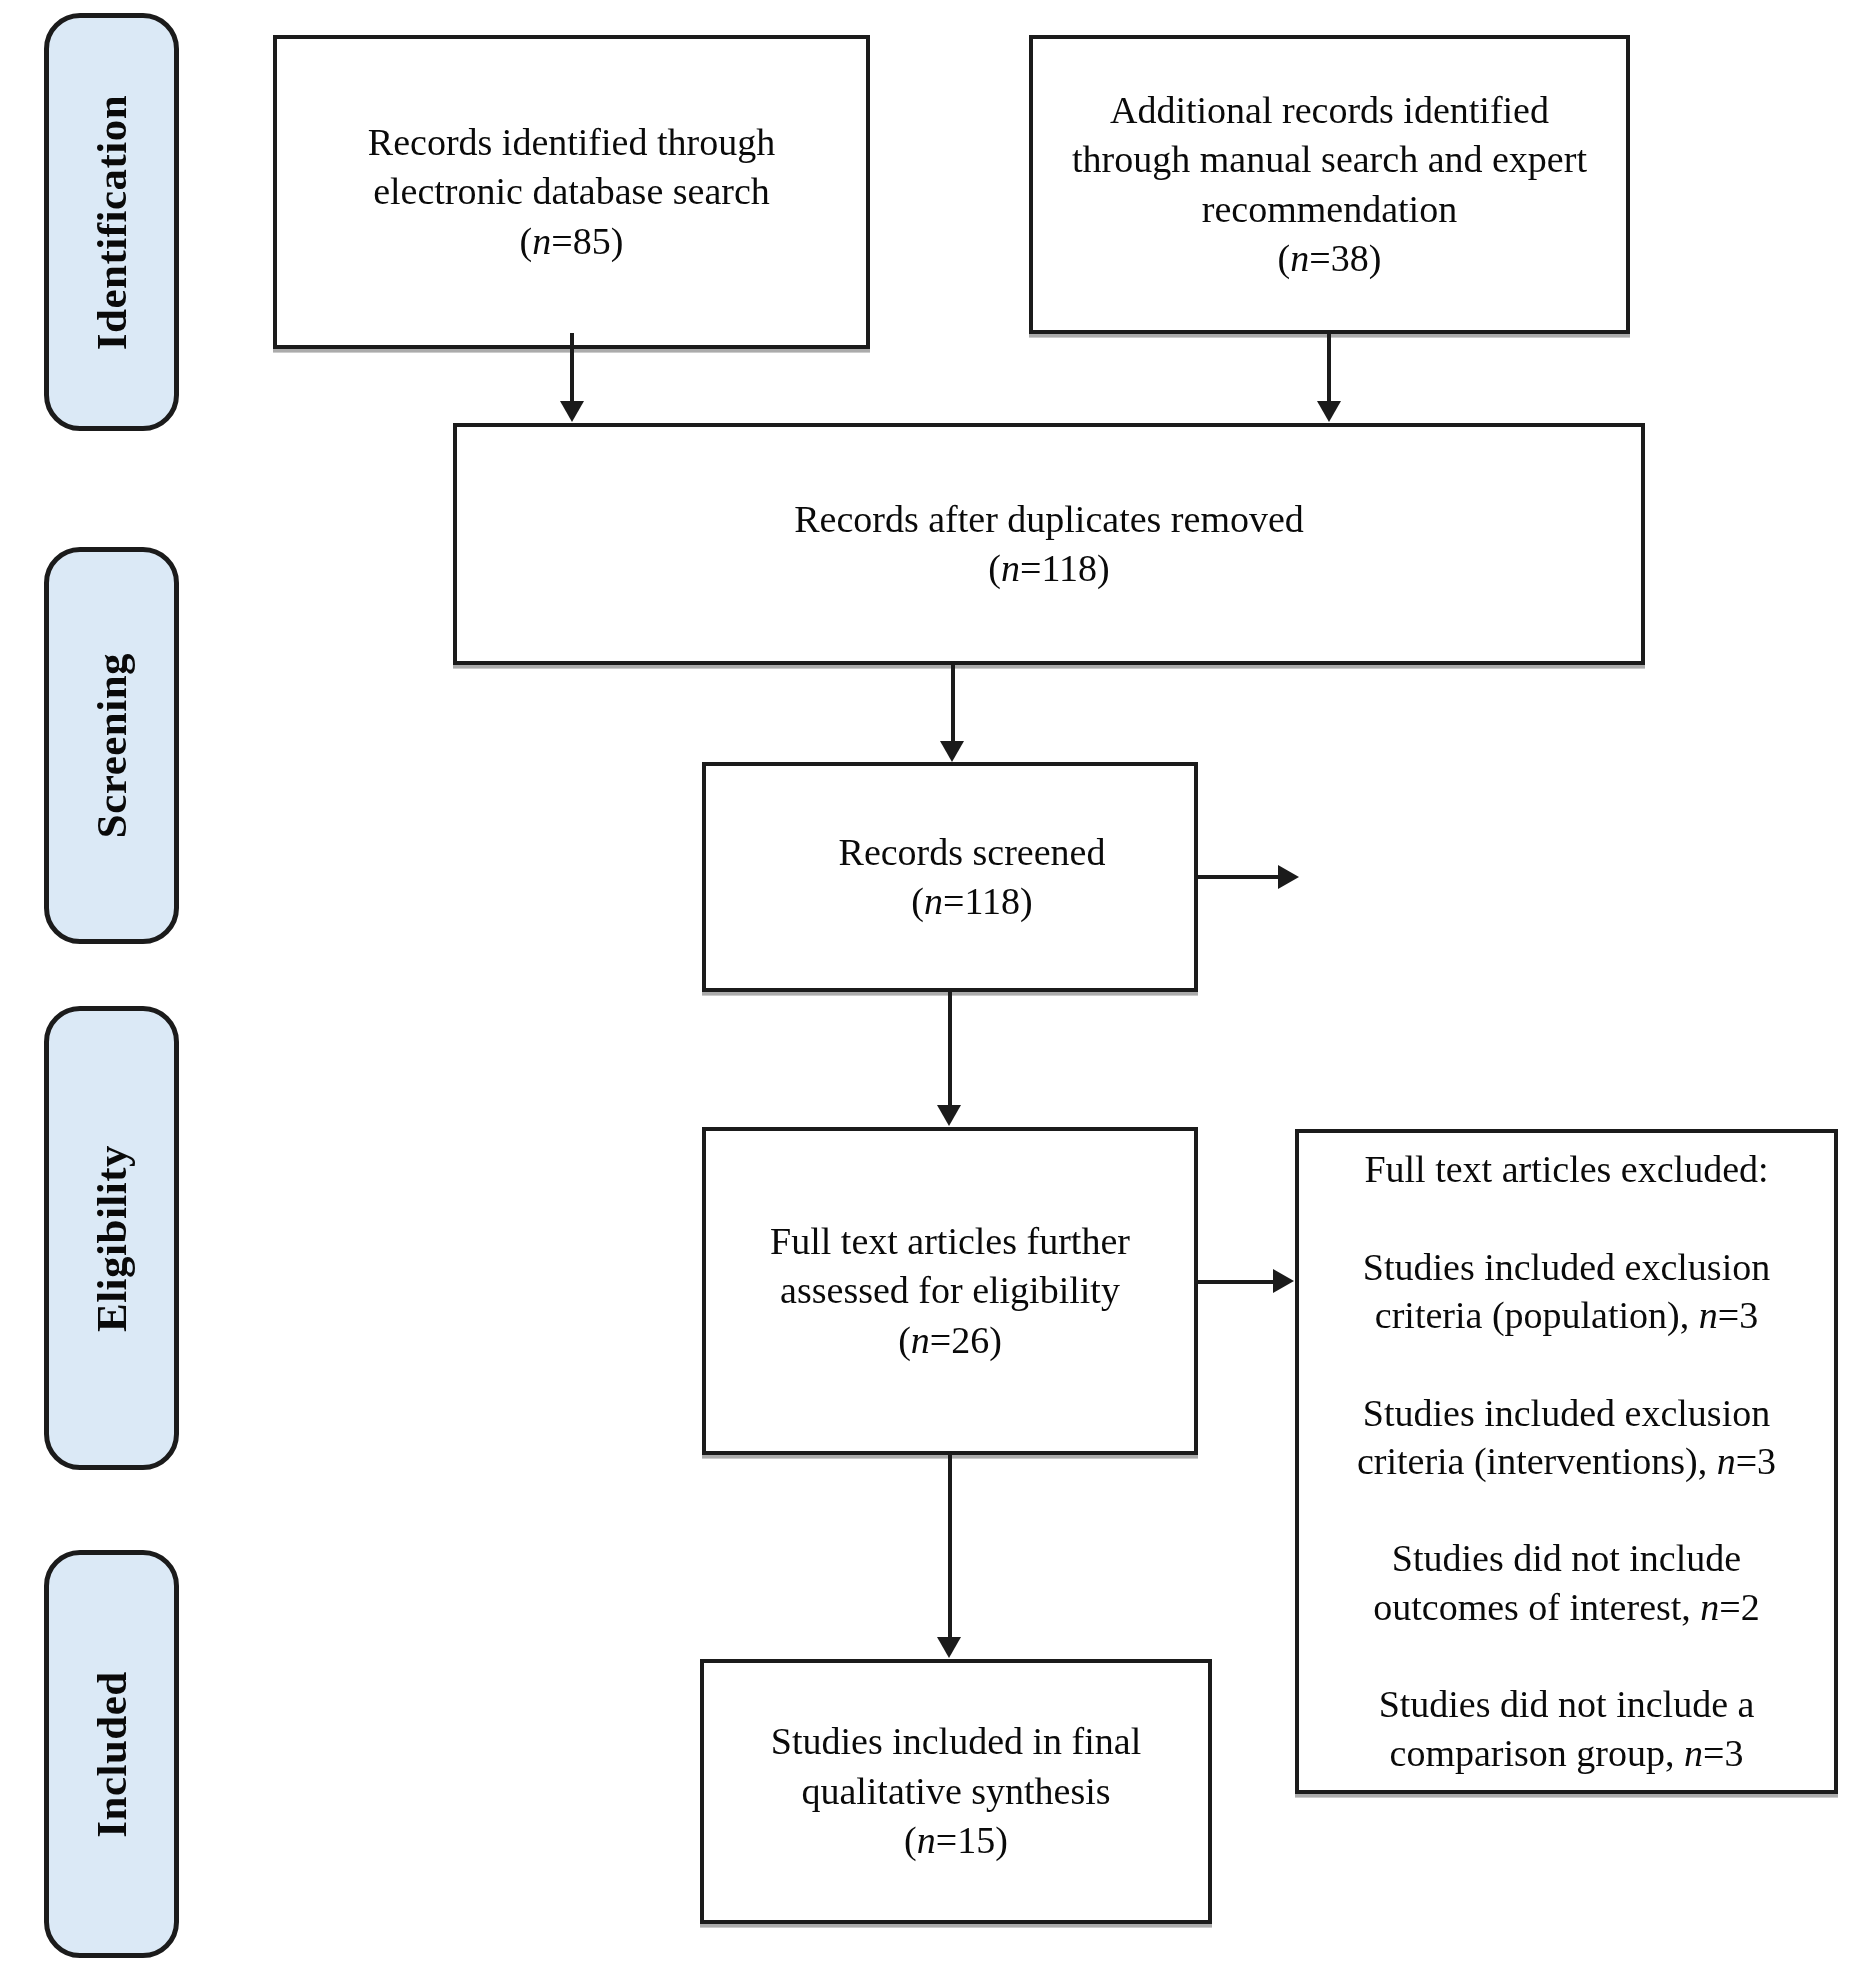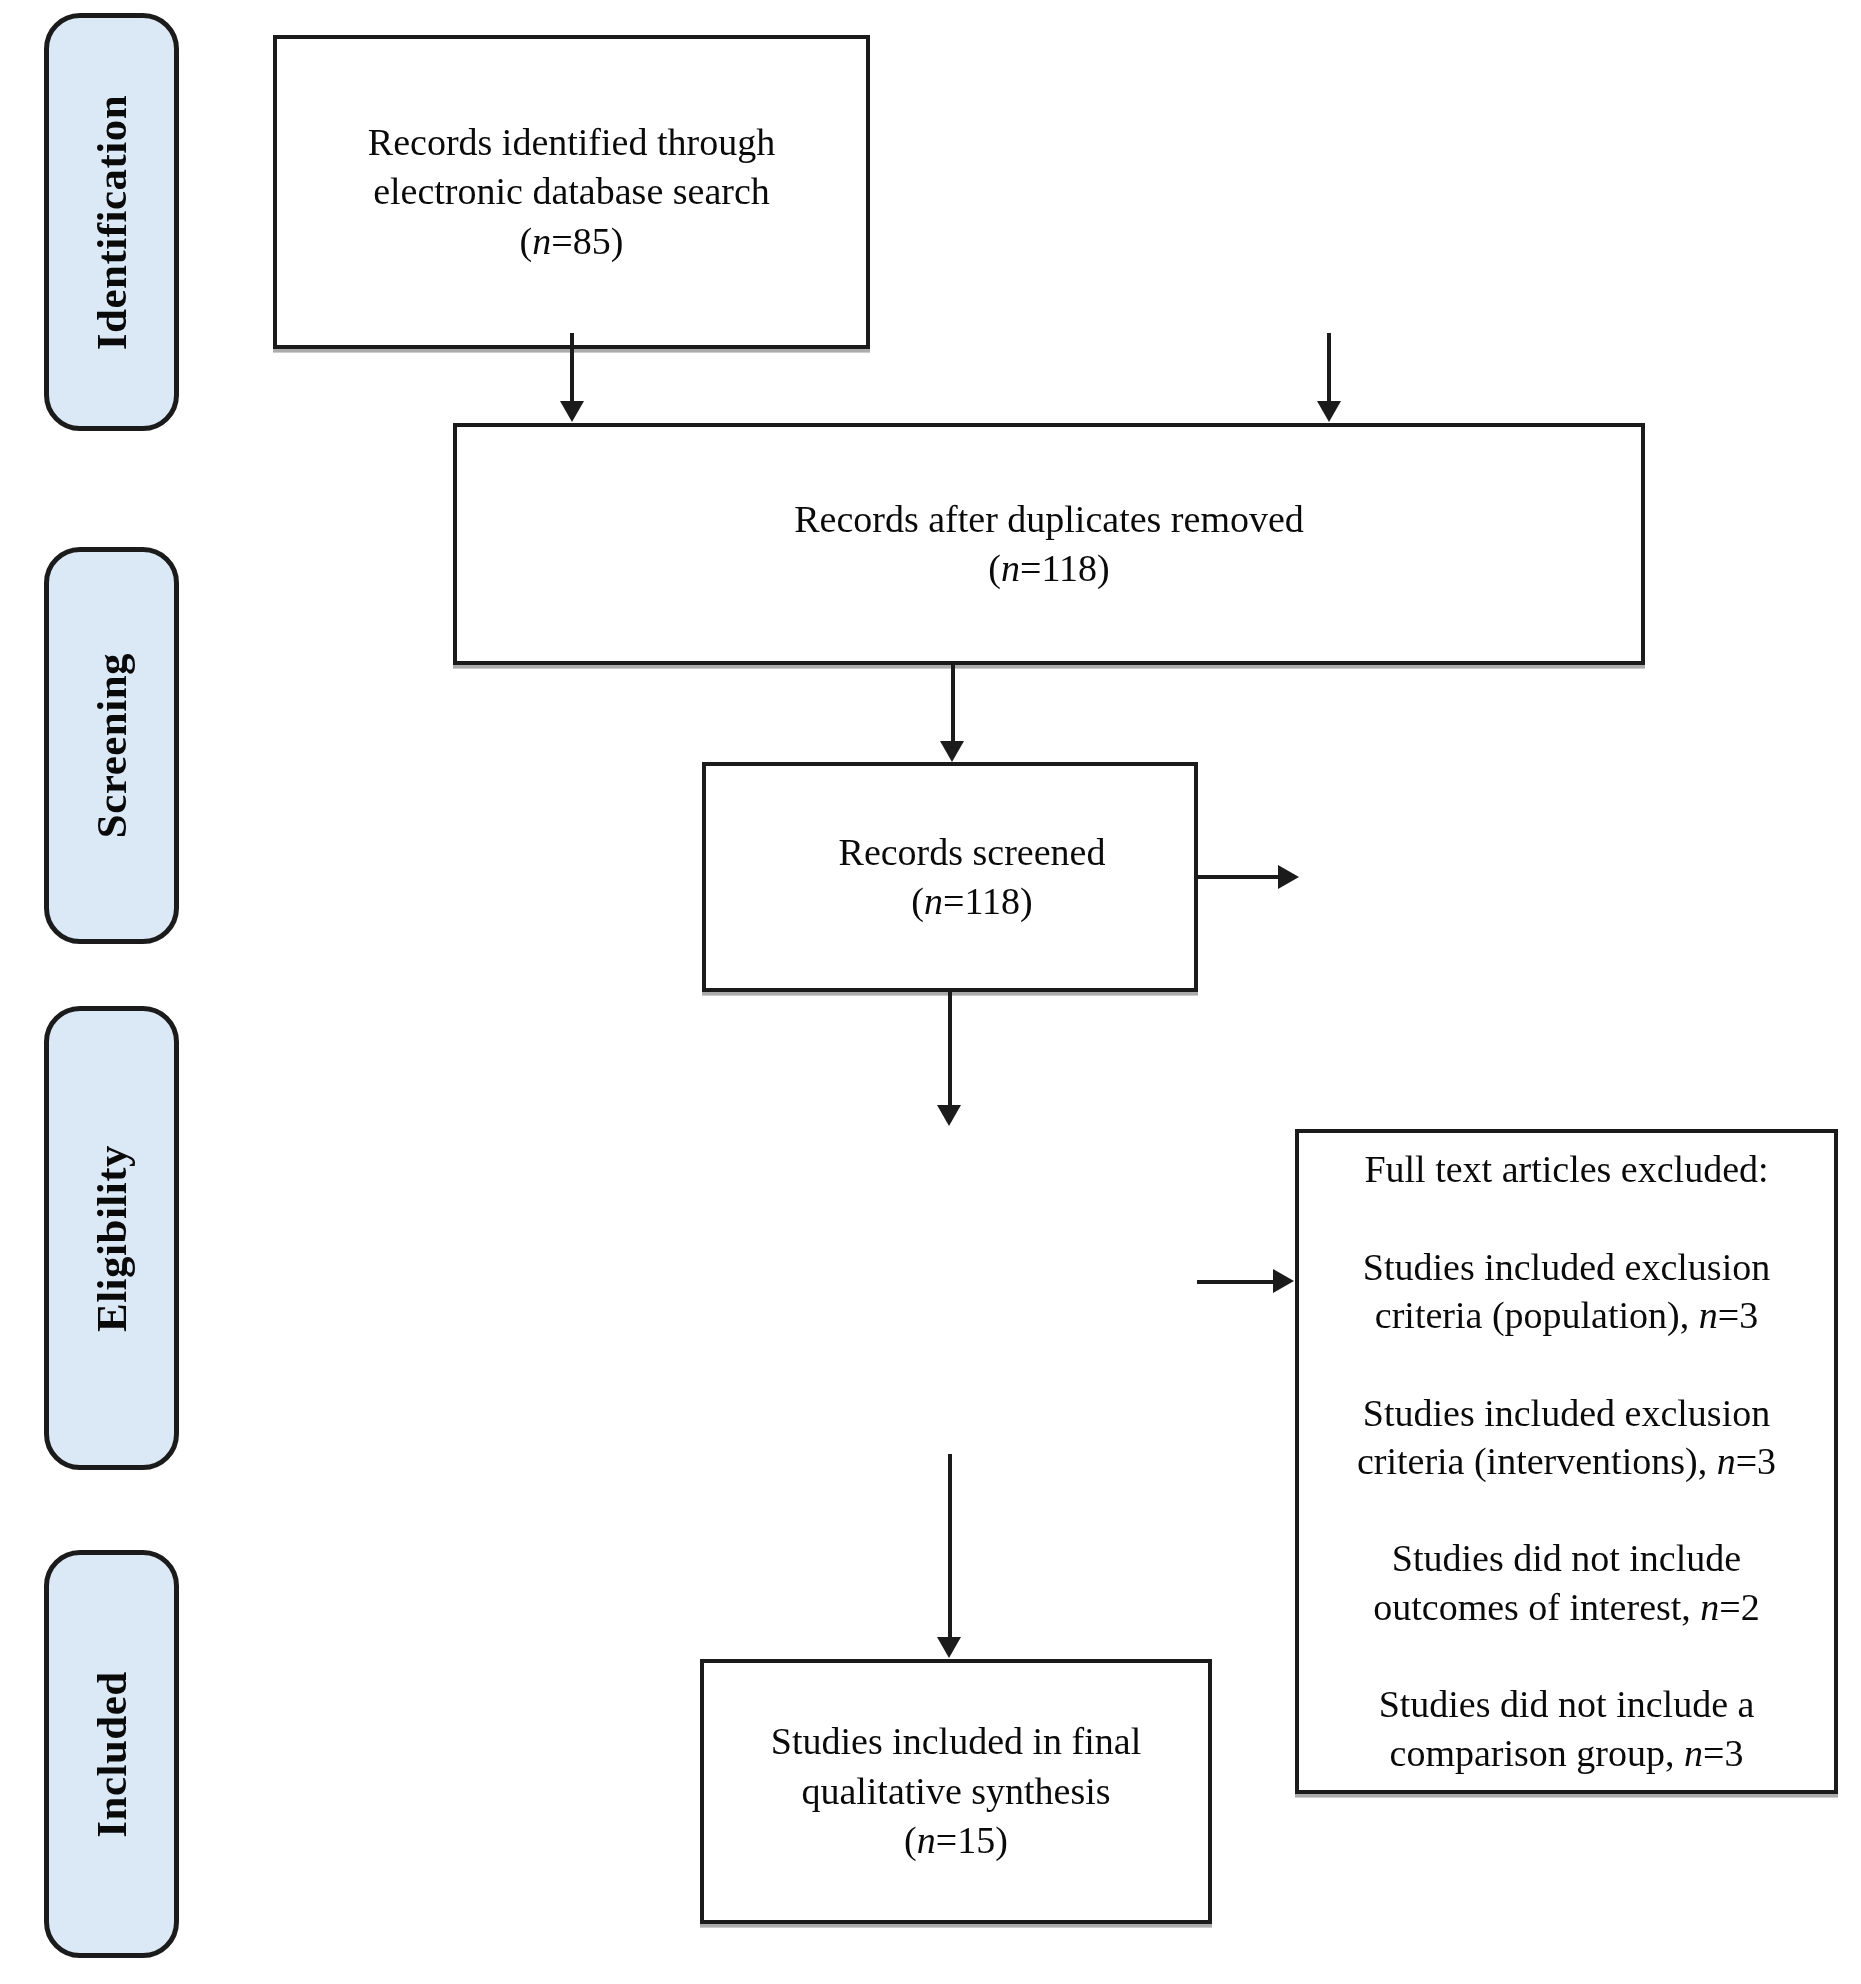--- a/index.html
+++ b/index.html
@@ -79,30 +79,36 @@
     <span class="stage-label">Eligibility</span>
   </div>
   <div class="stage" style="left:44px;top:1550px;height:408px;">
     <span class="stage-label">Included</span>
   </div>
 
   <div class="node" style="left:273px;top:35px;width:597px;height:314px;">
     <div class="node-text">Records identified through<br>electronic database search<br>(<i>n</i>=85)</div>
   </div>
 
+  <div class="node" style="left:1029px;top:35px;width:601px;height:299px;">
+    <div class="node-text">Additional records identified<br>through manual search and expert<br>recommendation<br>(<i>n</i>=38)</div>
+  </div>
 
   <div class="node" style="left:453px;top:423px;width:1192px;height:242px;">
     <div class="node-text">Records after duplicates removed<br>(<i>n</i>=118)</div>
   </div>
 
   <div class="node" style="left:702px;top:762px;width:496px;height:230px;padding-left:44px;">
     <div class="node-text">Records screened<br>(<i>n</i>=118)</div>
   </div>
 
 
+  <div class="node" style="left:702px;top:1127px;width:496px;height:328px;">
+    <div class="node-text">Full text articles further<br>assessed for eligibility<br>(<i>n</i>=26)</div>
+  </div>
 
   <div class="node" style="left:1295px;top:1129px;width:543px;height:665px;">
     <div class="node-text tight">Full text articles excluded:<br><br>Studies included exclusion<br>criteria (population), <i>n</i>=3<br><br>Studies included exclusion<br>criteria (interventions), <i>n</i>=3<br><br>Studies did not include<br>outcomes of interest, <i>n</i>=2<br><br>Studies did not include a<br>comparison group, <i>n</i>=3</div>
   </div>
 
   <div class="node" style="left:700px;top:1659px;width:512px;height:265px;">
     <div class="node-text">Studies included in final<br>qualitative synthesis<br>(<i>n</i>=15)</div>
   </div>
 
   <div>

